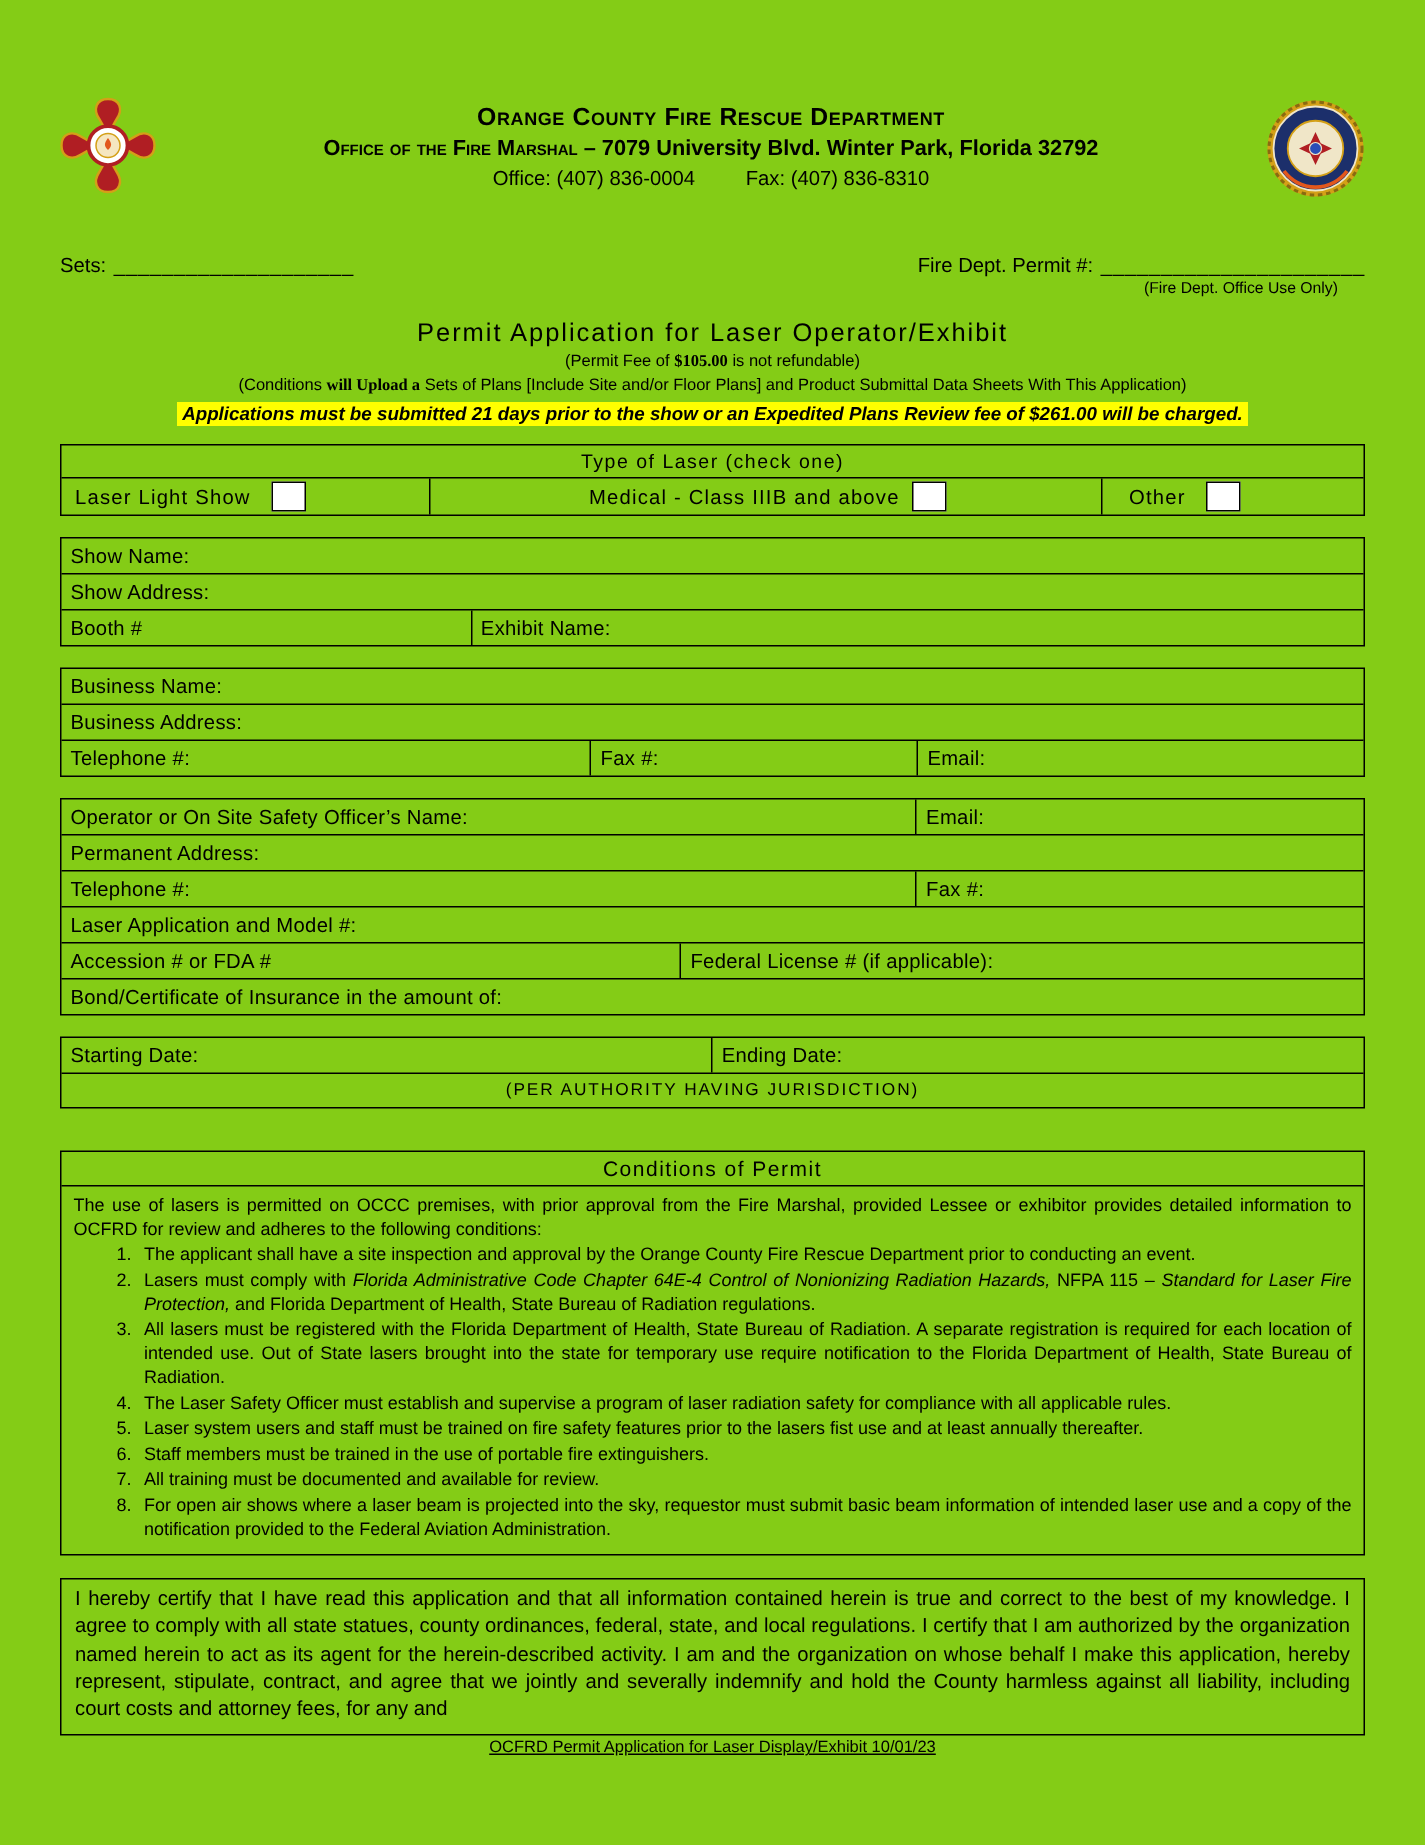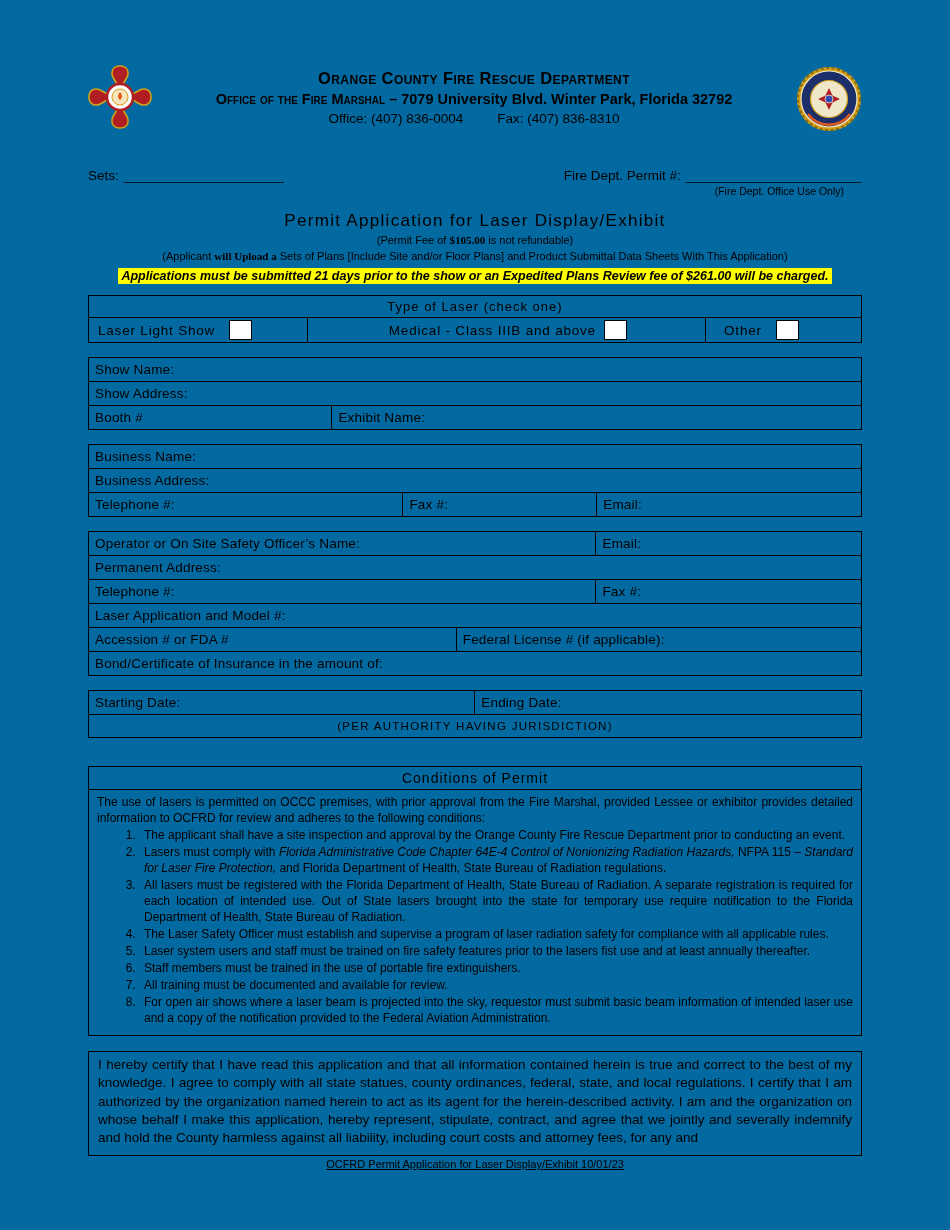--- a/index.html
+++ b/index.html
@@ -1,24 +1,24 @@
 <!DOCTYPE html>
 <html><head>
 <meta charset="utf-8">
 <style>
   * { box-sizing: border-box; margin: 0; padding: 0; }
   html, body { background: #ffffff; }
   body { width: 950px; }
   .page {
     width: 950px;
     min-height: 1230px;
-    padding: 64px 88px 16px;
+    padding: 64px 40px 16px;
     font-family: "Liberation Sans", "DejaVu Sans", sans-serif;
     color: #000;
-    background: #0369a1;
+    background: #84cc16;
   }
 
   
   .doc-header { display: flex; align-items: flex-start; }
   .badge { flex: none; }
   .header-text { flex: 1; text-align: center; padding-top: 5px; }
   .dept-name {
     font-variant: small-caps;
     font-weight: bold;
     font-size: 16.5px;
@@ -153,26 +153,26 @@
       <span>Sets:</span><span class="blank">____________________</span>
     </div>
     <div>
       <div>
         <span>Fire Dept. Permit #:</span><span class="blank">______________________</span>
       </div>
       <div class="office-use">(Fire Dept. Office Use Only)</div>
     </div>
   </div>
 
-  <h1 class="doc-title">Permit Application for Laser Display/Exhibit</h1>
+  <h1 class="doc-title">Permit Application for Laser Operator/Exhibit</h1>
   <div class="sub-line">
     <span>(Permit Fee of </span><span class="serifb">$105.00</span><span> is not refundable)</span>
   </div>
   <div class="sub-line">
-    <span>(Applicant </span><span class="serifb">will Upload a</span><span> Sets of Plans [Include Site and/or Floor Plans] and Product Submittal Data Sheets With This Application)</span>
+    <span>(Conditions </span><span class="serifb">will Upload a</span><span> Sets of Plans [Include Site and/or Floor Plans] and Product Submittal Data Sheets With This Application)</span>
   </div>
   <div class="notice-wrap">
     <span class="notice">Applications must be submitted 21 days prior to the show or an Expedited Plans Review fee of $261.00 will be charged.</span>
   </div>
 
   <div class="tbl laser-tbl">
     <div class="tr">
       <div class="td full laser-head">Type of Laser (check one)</div>
     </div>
     <div class="tr">

